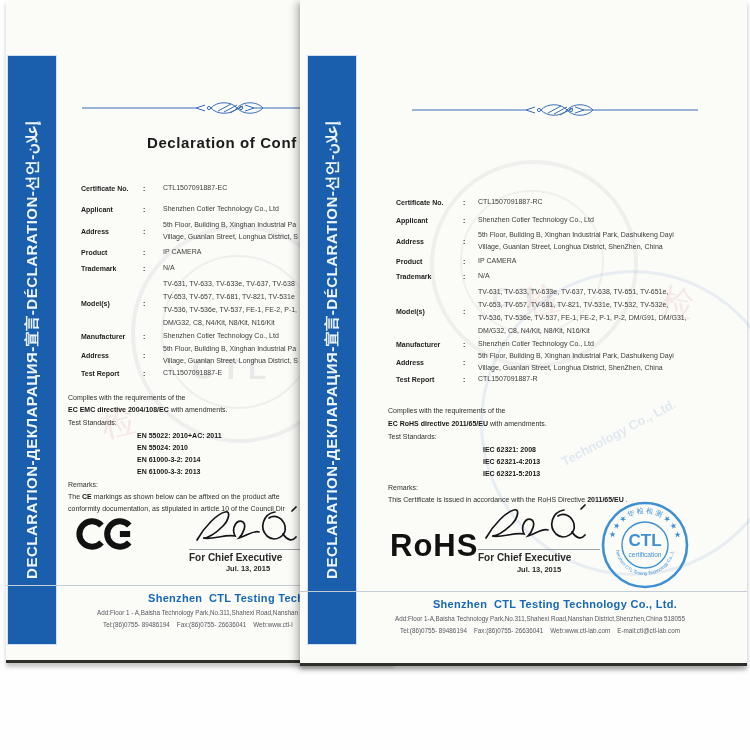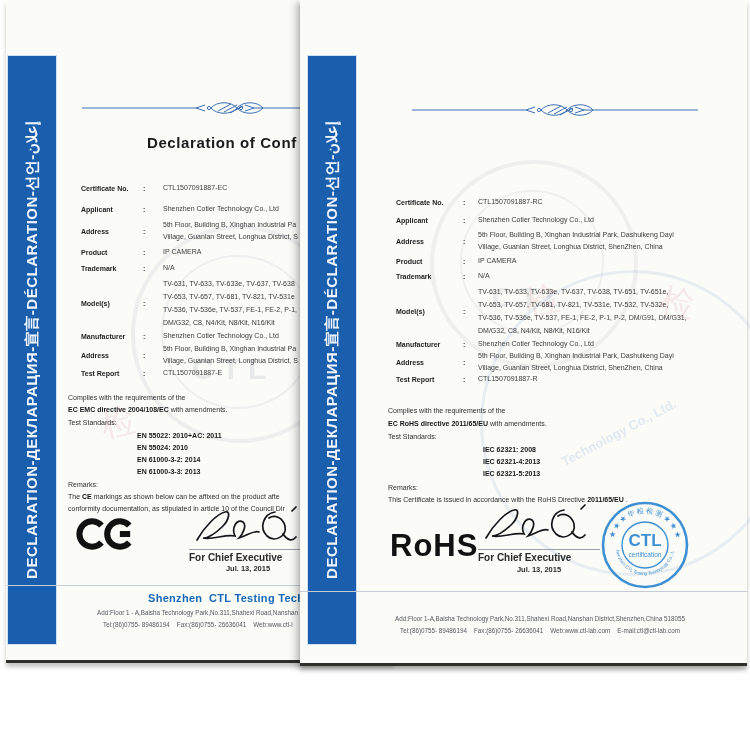--- a/index.html
+++ b/index.html
@@ -339,16 +339,17 @@
       </defs>
       <circle r="42" fill="none" stroke="#2f88d0" stroke-width="2.6"></circle>
       <circle r="23" fill="none" stroke="#2f88d0" stroke-width="1.4"></circle>
       <text y="1" text-anchor="middle" font-size="17" font-weight="bold" fill="#2f88d0" font-family="Liberation Sans, sans-serif">CTL</text>
       <text y="12" text-anchor="middle" font-size="6.5" fill="#2f88d0" font-family="Liberation Sans, sans-serif">certification</text>
       <text font-size="7" fill="#2f88d0" font-family="Liberation Sans, sans-serif"><textPath href="#arcTop" startOffset="50%" text-anchor="middle">★ ★ ★  华 检 检 测  ★ ★ ★</textPath></text>
       <text font-size="4.6" fill="#2f88d0" font-family="Liberation Sans, sans-serif"><textPath href="#arcBot" startOffset="50%" text-anchor="middle">Shenzhen CTL Testing Technology Co., Ltd</textPath></text>
     </svg>
 
     <div class="ft-divider" style="top:591px"></div>
+    <div class="ft-company" style="top:598px;">Shenzhen  CTL Testing Technology Co., Ltd.</div>
     <div class="ft-line" style="top:615px;">Add:Floor 1-A,Baisha Technology Park,No.311,Shahexi Road,Nanshan District,Shenzhen,China 518055</div>
     <div class="ft-line" style="top:627px;">Tel:(86)0755- 89486194    Fax:(86)0755- 26636041    Web:www.ctl-lab.com    E-mail:ctl@ctl-lab.com</div>
   </section>
 </div>
 
 </body></html>

